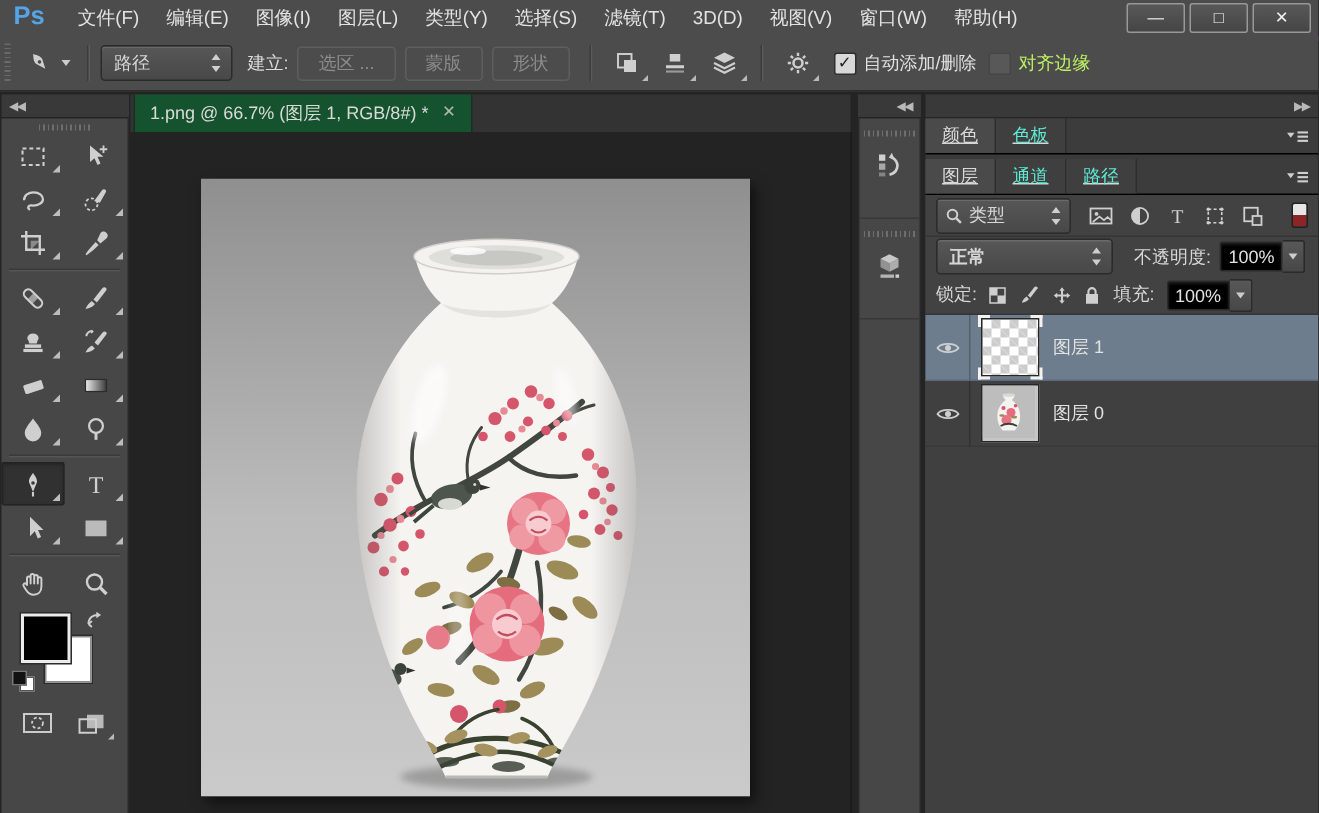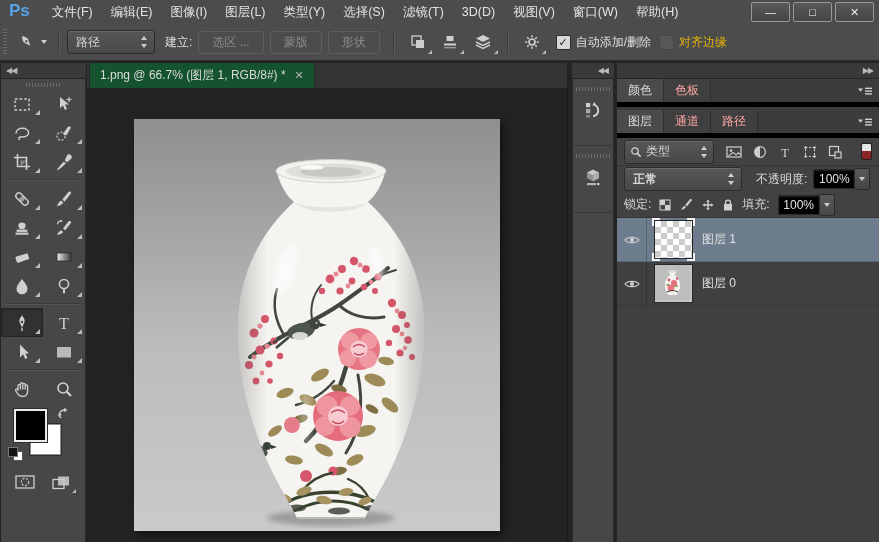--- a/index.html
+++ b/index.html
@@ -31,21 +31,21 @@
   .ob-label{margin:0 6px 0 10px;color:#dcdcdc;}
   .mini-btn{height:21px;padding:0 13px;margin-right:6px;border:1px solid #5e5e5e;border-radius:3px;
             color:#8b8b8b;display:flex;align-items:center;background:transparent;}
   .icon-btn{position:relative;padding:3px 5px;margin:0 3px;border-radius:2px;}
   .icon-btn .dd{position:absolute;right:-1px;bottom:-1px;width:0;height:0;
       border-style:solid;border-width:0 0 4px 4px;border-color:transparent transparent #b9b9b9 transparent;}
   .checkbox{width:13px;height:13px;background:#d8d8d8;border:1px solid #2e2e2e;border-radius:2px;
             color:#1d1d1d;font-size:11px;line-height:12px;text-align:center;margin:0 5px 0 8px;}
   .checkbox.off{background:#585858;border-color:#464646;color:transparent;}
   .ob-check-label{color:#e0e0e0;}
-  .ob-check-label.dis{color:#eab308;font-family:Liberation Serif, serif;}
+  .ob-check-label.dis{color:#bef264;font-family:Liberation Serif, serif;}
 
   
   .workspace{position:absolute;top:61px;left:0;right:0;bottom:0;background:#242424;}
 
   
   .tool-dock{position:absolute;left:1px;top:2px;width:85px;bottom:0;}
   .dock-head{height:15px;background:#393939;color:#b9b9b9;font-size:8px;line-height:15px;
              padding-left:5px;letter-spacing:-1px;}
   .dock-head.right{text-align:right;padding-right:6px;padding-left:0;}
   .tool-panel{position:absolute;top:16px;left:0;right:0;bottom:0;background:#474747;
@@ -87,22 +87,22 @@
   .strip-body{position:absolute;top:16px;left:0;right:0;bottom:0;background:#474747;
               border-left:1px solid #2a2a2a;border-right:1px solid #2a2a2a;}
   .strip-btn{height:62px;border-bottom:1px solid #383838;display:flex;flex-direction:column;
              align-items:center;padding-top:4px;gap:7px;}
 
   
   .panel-dock{position:absolute;left:617px;top:2px;width:262px;bottom:0;}
   .dock-body{position:absolute;top:16px;left:0;right:0;bottom:0;background:#3a3a3a;
              display:flex;flex-direction:column;}
   .tabrow{height:23px;background:#3c3c3c;display:flex;align-items:stretch;margin-bottom:3px;
-          border-bottom:5px solid #000000;}
-  .ptab{padding:0 11px;display:flex;align-items:center;font-size:12px;color:#fca5a5;
+          border-bottom:1px solid #000000;text-decoration:underline;}
+  .ptab{padding:0 11px;display:flex;align-items:center;font-size:12px;color:#5eead4;
         background:#3f3f3f;border-right:1px solid #2e2e2e;}
   .ptab.active{background:#4a4a4a;color:#dadada;}
   .pmenu{margin-left:auto;display:flex;align-items:center;padding:0 6px;}
   .layers-content{flex:1;background:#424242;display:flex;flex-direction:column;}
   .filter-row{height:27px;display:flex;align-items:center;padding:0 7px;border-bottom:1px solid #353535;}
   .type-select{width:78px;gap:4px;padding:0 5px;}
   .f-icons{display:flex;align-items:center;gap:11px;margin-left:12px;flex:1;}
   .f-toggle{margin-left:auto;width:9px;height:15px;border-radius:2px;border:1px solid #222;
             background:linear-gradient(#e6e6e6 0 50%,#8c2626 50% 100%);}
   .blend-row{height:26px;display:flex;align-items:center;padding:0 7px;gap:6px;}

